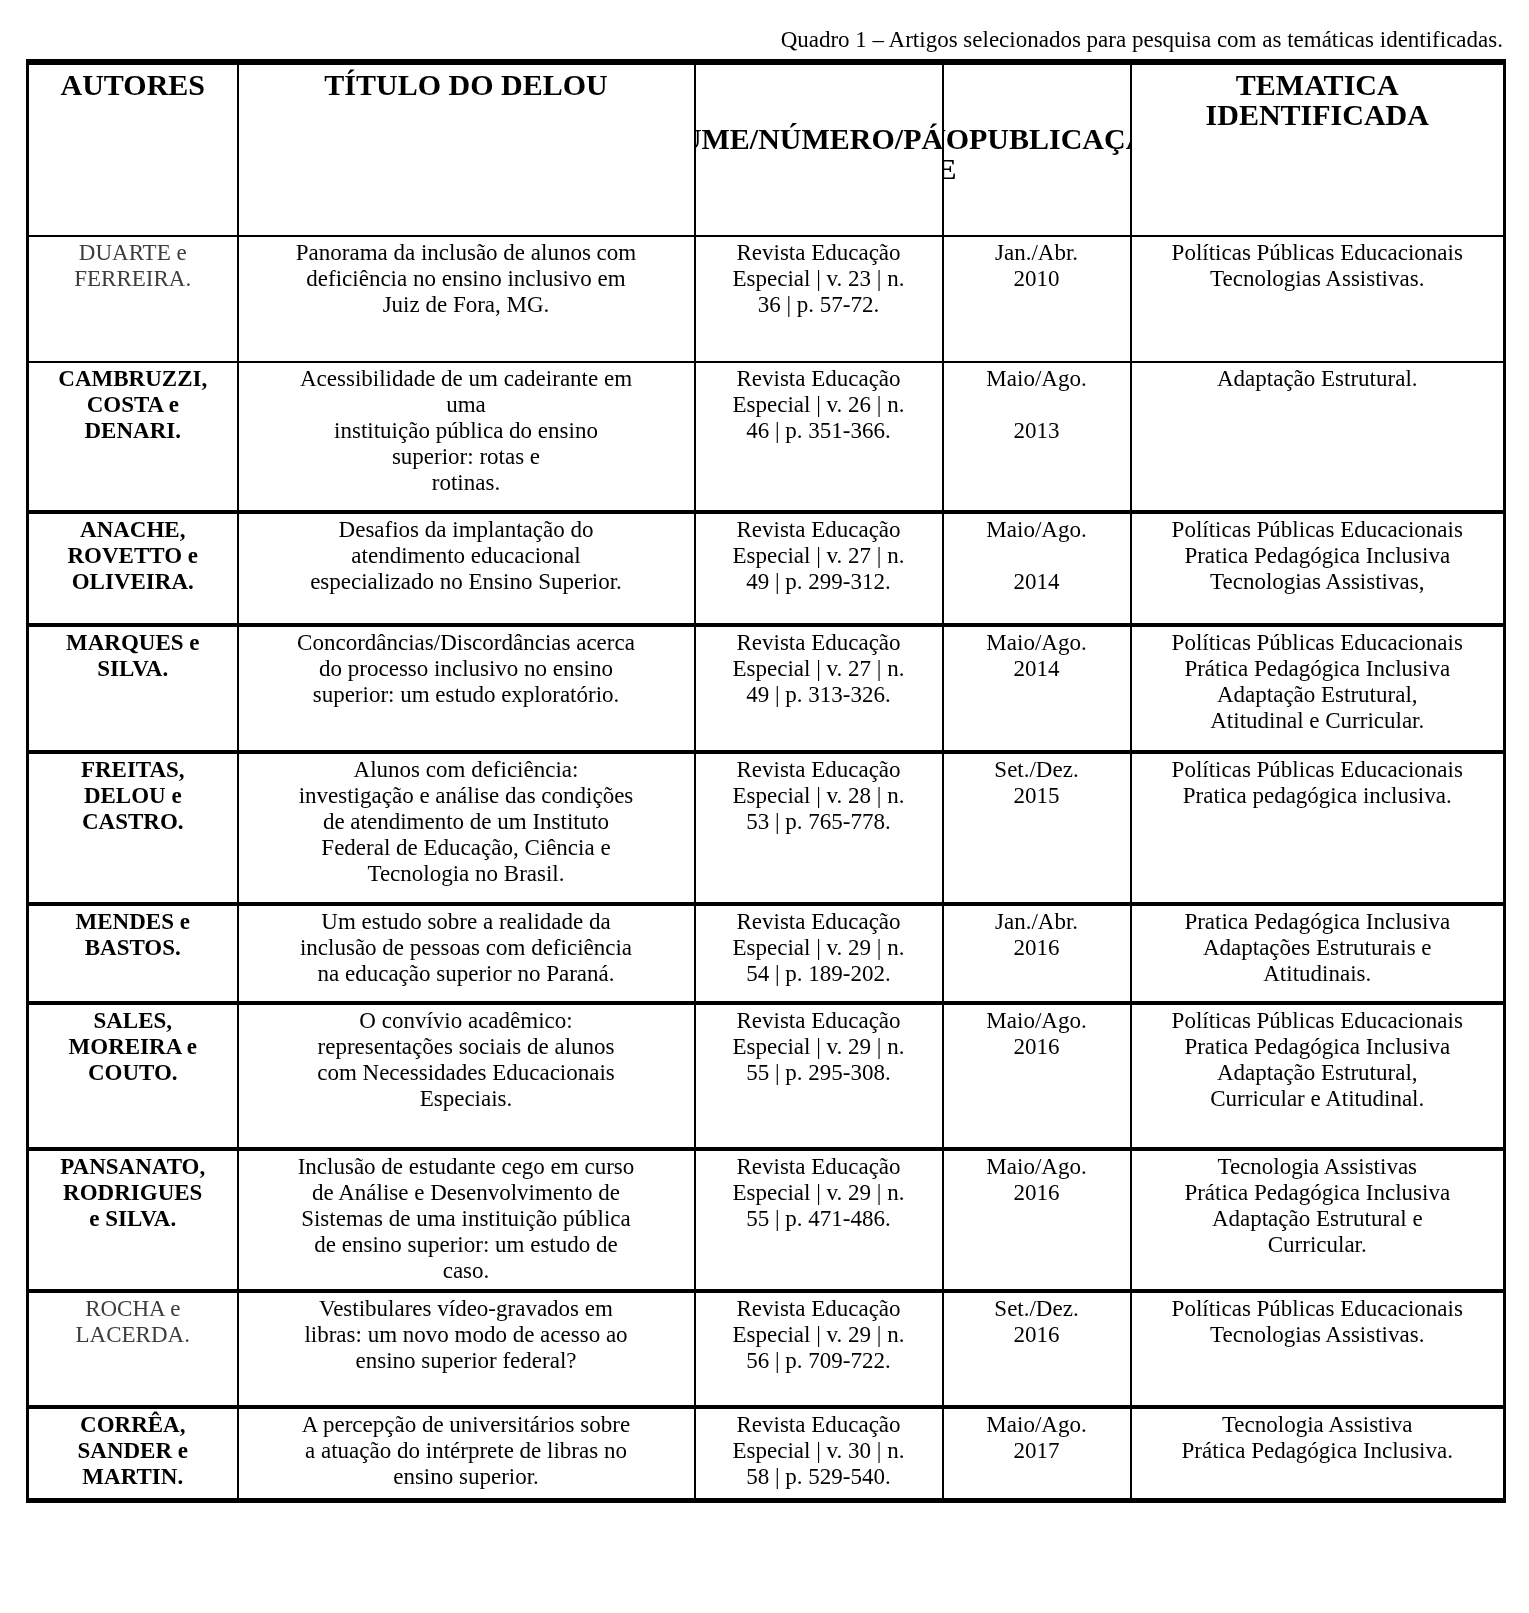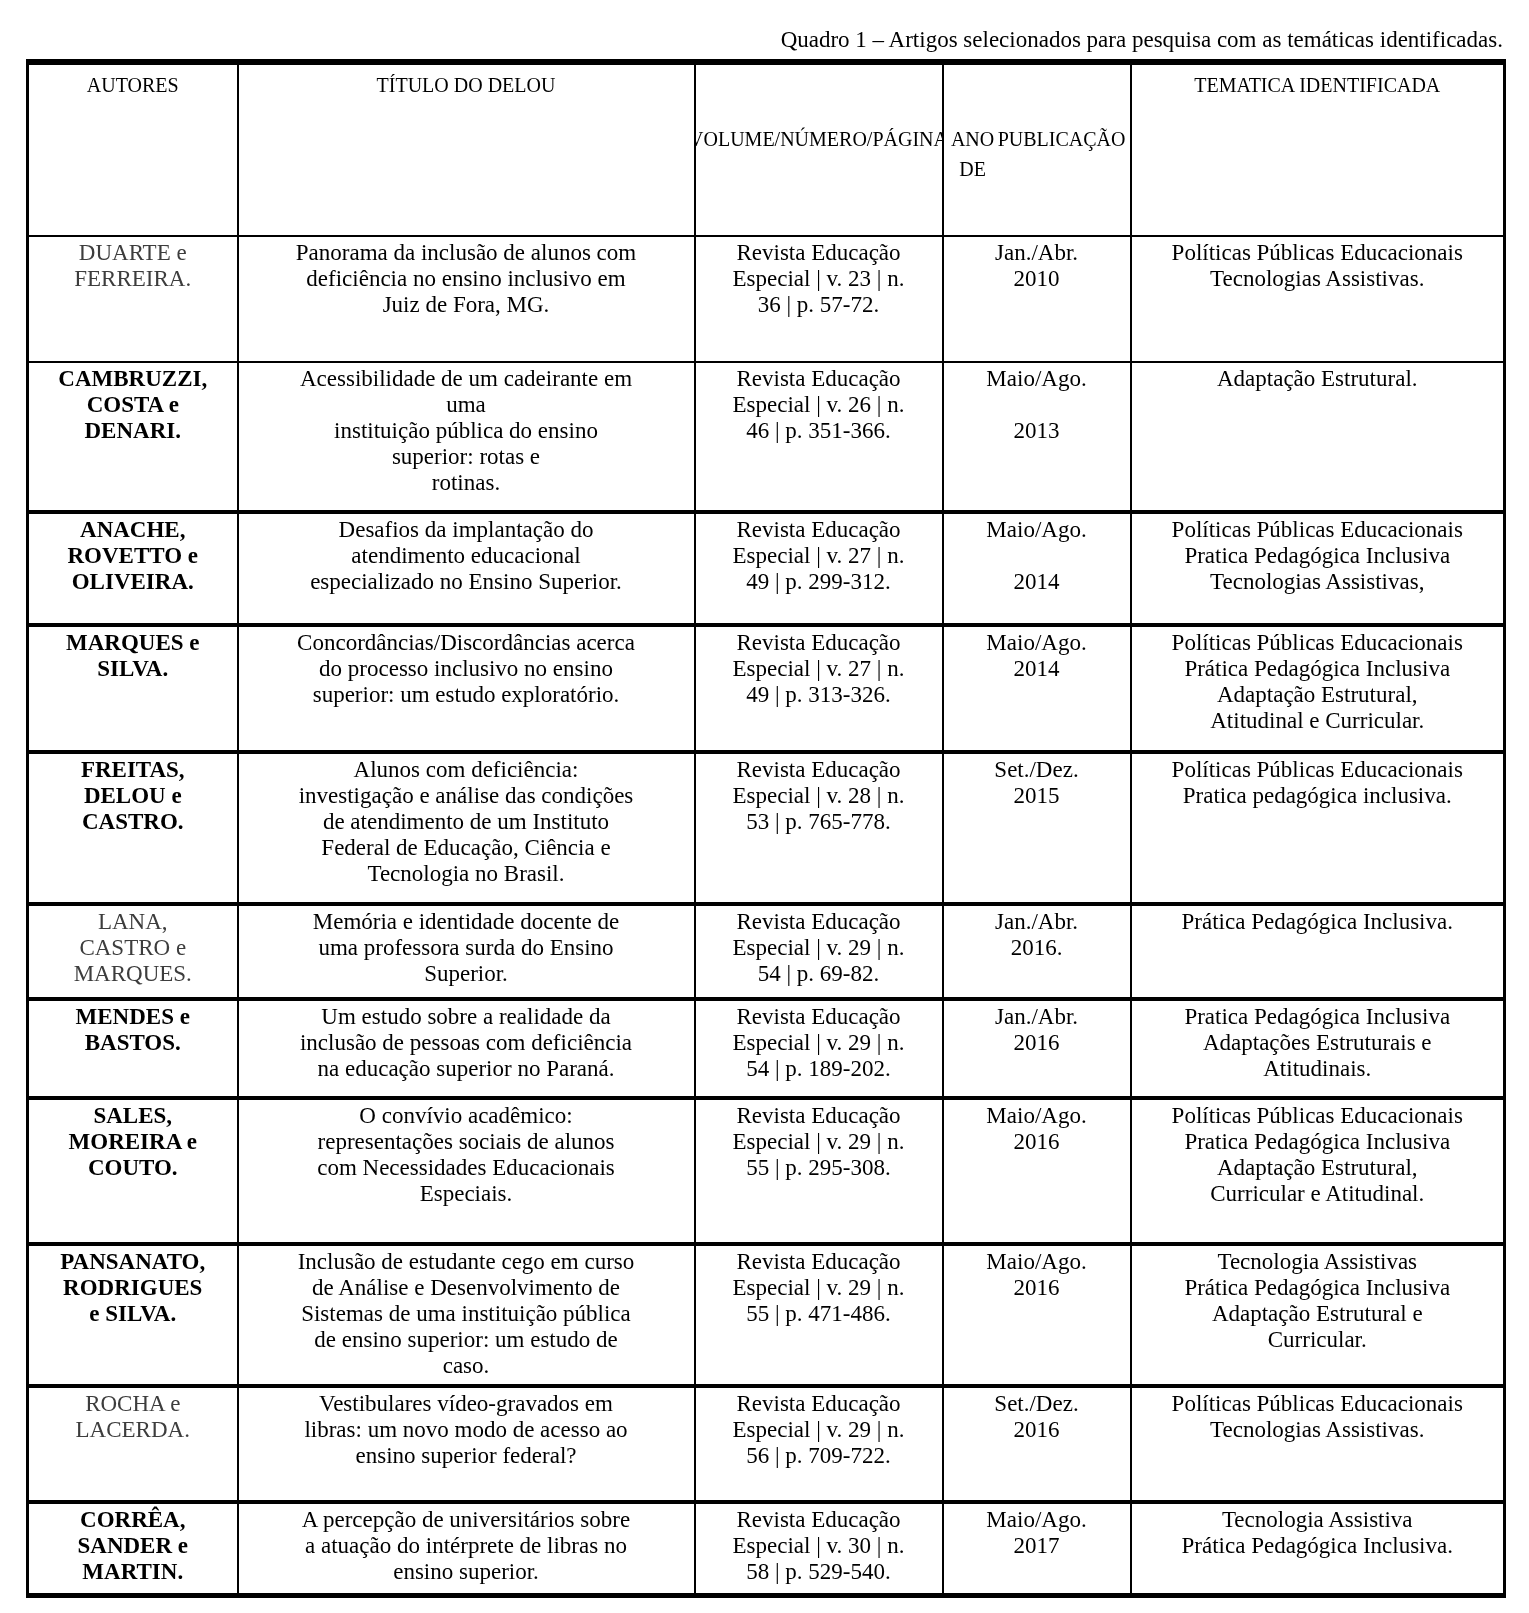--- a/index.html
+++ b/index.html
@@ -11,21 +11,21 @@
   }
   .caption { font-size:23px; line-height:28px; margin:0 0 5px 2px;text-align:right; }
   table.quadro {
     border-collapse:collapse; table-layout:fixed; width:1477px;
     border:3px solid #000; border-top-width:6px; border-bottom-width:5px;
   }
   th, td {
     border:2px solid #000; vertical-align:top; text-align:center;
     padding:3px 4px; white-space:pre-line; overflow:hidden;
   }
-  thead th { font-size:20px; font-weight:normal; line-height:30px; height:90px; padding-top:5px; }
+  thead th { font-size:30px; font-weight:bold; line-height:30px; height:90px; padding-top:5px; }
   .hdr-split { display:flex; flex-direction:row; justify-content:center; height:78px;margin-top:24px; }
   td { font-size:23px; line-height:26px; border-top-width:4px; }
   tr.tb-thin td { border-top-width:2px; }
   td.autores { font-weight:bold; }
   td.autores.light { font-weight:normal; color:#3d3d3d; }
   tr.rh-126 td{height:126px} tr.rh-150 td{height:150px} tr.rh-113 td{height:113px}
   tr.rh-127 td{height:127px} tr.rh-152 td{height:152px} tr.rh-95 td{height:95px}
   tr.rh-99 td{height:99px}  tr.rh-146 td{height:146px} tr.rh-142 td{height:142px}
   tr.rh-116 td{height:116px} tr.rh-93 td{height:93px}
 </style>
@@ -136,34 +136,20 @@
 Federal de Educação, Ciência e
 Tecnologia no Brasil.</td>
       <td>Revista Educação
 Especial | v. 28 | n.
 53 | p. 765-778.</td>
       <td>Set./Dez.
 2015</td>
       <td>Políticas Públicas Educacionais
 Pratica pedagógica inclusiva.</td>
     </tr>
-    <tr class="rh-95">
-      <td class="autores light">LANA,
-CASTRO e
-MARQUES.</td>
-      <td>Memória e identidade docente de
-uma professora surda do Ensino
-Superior.</td>
-      <td>Revista Educação
-Especial | v. 29 | n.
-54 | p. 69-82.</td>
-      <td>Jan./Abr.
-2016.</td>
-      <td>Prática Pedagógica Inclusiva.</td>
-    </tr>
     <tr class="rh-99">
       <td class="autores">MENDES e
 BASTOS.</td>
       <td>Um estudo sobre a realidade da
 inclusão de pessoas com deficiência
 na educação superior no Paraná.</td>
       <td>Revista Educação
 Especial | v. 29 | n.
 54 | p. 189-202.</td>
       <td>Jan./Abr.

